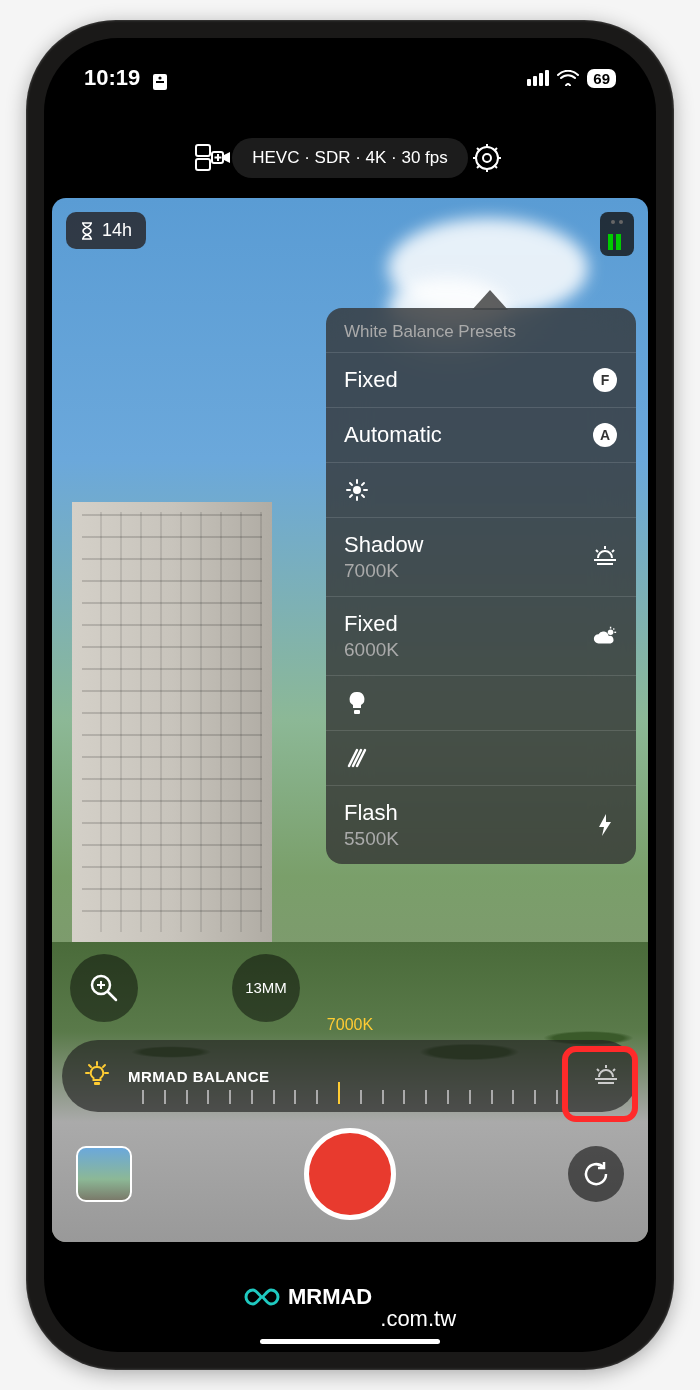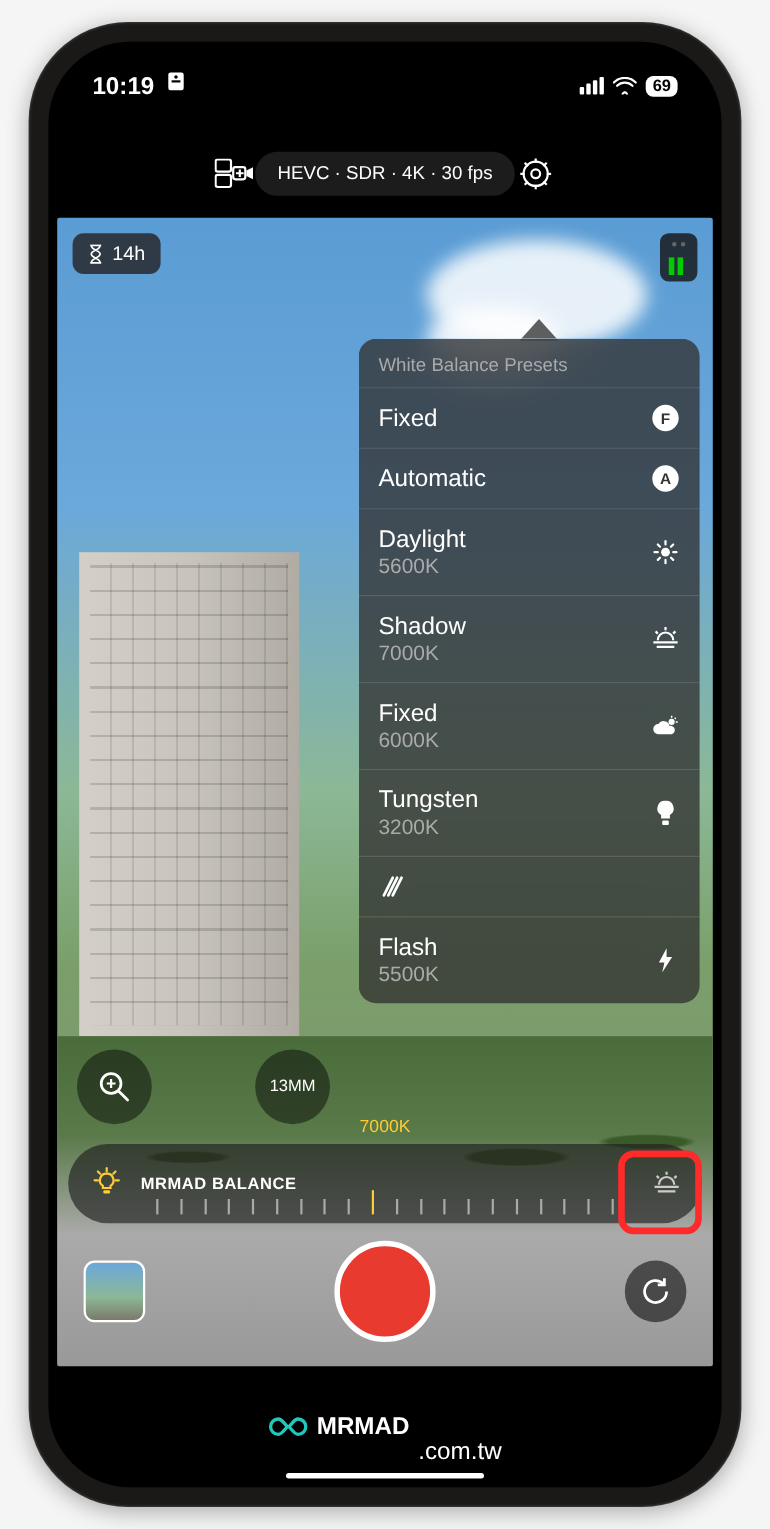--- a/index.html
+++ b/index.html
@@ -47,21 +47,21 @@
   right: 0;
   height: 80px;
   display: flex;
   justify-content: space-between;
   align-items: center;
   padding: 0 40px;
   color: #fff;
   font-weight: 600;
   z-index: 50;
 }
-.status-time { font-size: 22px; display: flex; align-items: flex-start; gap: 12px; }
+.status-time { font-size: 22px; display: flex; align-items: flex-end; gap: 12px; }
 .status-right { display: flex; align-items: center; gap: 8px; }
 .battery-box {
   display: flex;
   align-items: center;
   background: #fff;
   color: #000;
   border-radius: 7px;
   padding: 1px 6px;
   font-size: 15px;
   font-weight: 700;
@@ -91,21 +91,21 @@
   font-weight: 500;
 }
 .icon-btn { color: #fff; width: 38px; height: 38px; display: flex; align-items: center; justify-content: center; }
 
 .viewfinder {
   position: absolute;
   top: 160px;
   left: 8px;
   right: 8px;
   bottom: 110px;
-  border-radius: 2px;
+  border-radius: 14px;
   overflow: hidden;
   background: linear-gradient(180deg, #5a9cd4 0%, #6ba8db 25%, #8cb896 50%, #7a9f6a 65%, #8a8a7a 100%);
   padding-left: 12px;
 }
 .sky-cloud { position: absolute; background: #fff; border-radius: 50%; filter: blur(8px); opacity: 0.85; }
 .c1 { top: 20px; right: 60px; width: 200px; height: 100px; }
 .c2 { top: 80px; right: 140px; width: 120px; height: 60px; }
 .building {
   position: absolute;
   left: 20px;
@@ -421,24 +421,20 @@
         <div class="menu-item">
           <div class="menu-item-text">
               <span class="menu-item-label">Automatic</span>
             </div>
           <div class="menu-icon">
               <div class="round-badge">A</div>
             </div>
         </div>
 
         <div class="menu-item">
-          <div class="menu-item-text">
-              <span class="menu-item-label">Daylight</span>
-              <span class="menu-item-sub">5600K</span>
-            </div>
           <div class="menu-icon">
               <svg width="24" height="24" viewBox="0 0 24 24">
                 <circle cx="12" cy="12" r="4" fill="#fff"></circle>
                 <g stroke="#fff" stroke-width="2" stroke-linecap="round">
                   <line x1="12" y1="2" x2="12" y2="5"></line>
                   <line x1="12" y1="19" x2="12" y2="22"></line>
                   <line x1="2" y1="12" x2="5" y2="12"></line>
                   <line x1="19" y1="12" x2="22" y2="12"></line>
                   <line x1="5" y1="5" x2="7" y2="7"></line>
                   <line x1="17" y1="17" x2="19" y2="19"></line>
@@ -480,24 +476,20 @@
                   <line x1="20" y1="0" x2="20" y2="2"></line>
                   <line x1="26" y1="6" x2="24" y2="6"></line>
                   <line x1="24" y1="2" x2="23" y2="3"></line>
                 </g>
                 <path d="M7 18a5 5 0 0 1 0-10 6 6 0 0 1 11 2 4 4 0 0 1 2 8z" fill="#fff"></path>
               </svg>
             </div>
         </div>
 
         <div class="menu-item">
-          <div class="menu-item-text">
-              <span class="menu-item-label">Tungsten</span>
-              <span class="menu-item-sub">3200K</span>
-            </div>
           <div class="menu-icon">
               <svg width="18" height="24" viewBox="0 0 18 24">
                 <path d="M9 1a7 7 0 0 0-4 13v3h8v-3a7 7 0 0 0-4-13z" fill="#fff"></path>
                 <rect x="6" y="19" width="6" height="4" rx="1" fill="#fff"></rect>
               </svg>
             </div>
         </div>
 
         <div class="menu-item">
           <div class="menu-icon">

